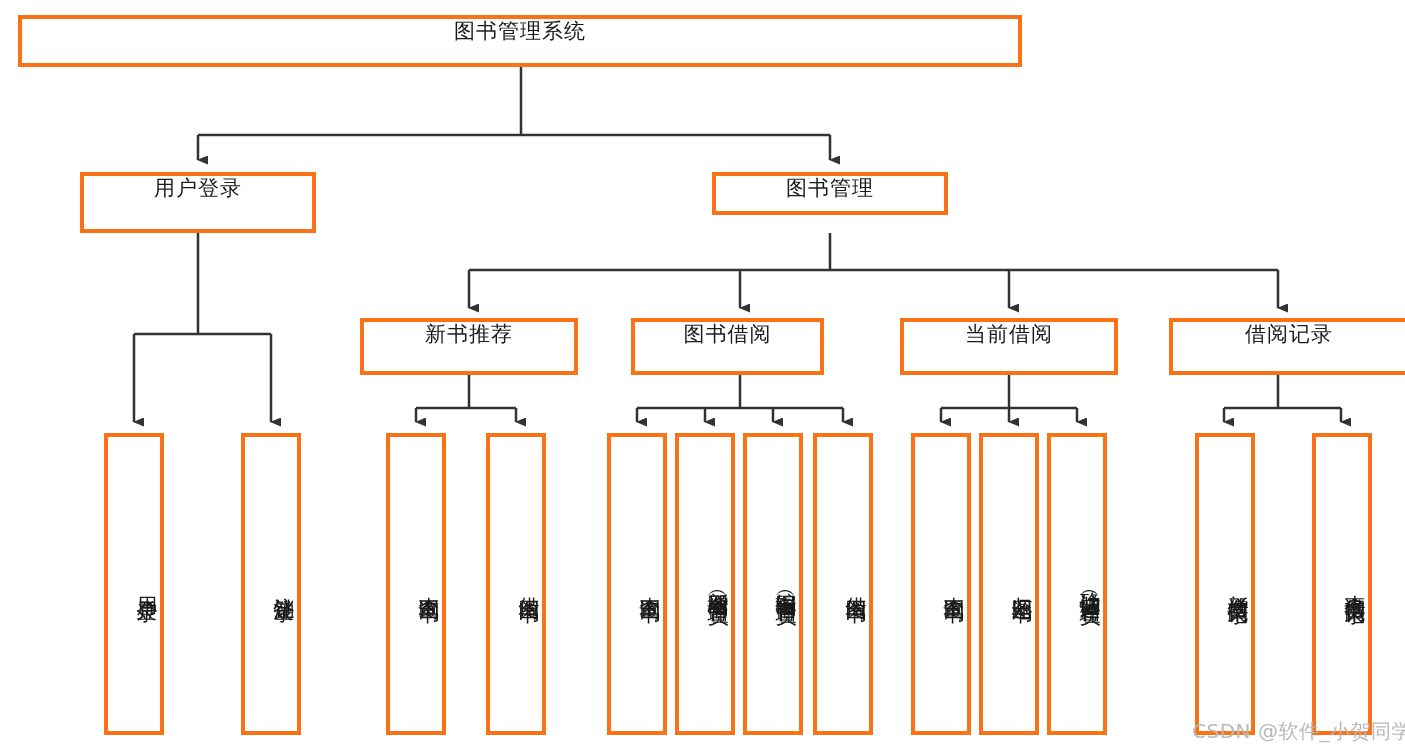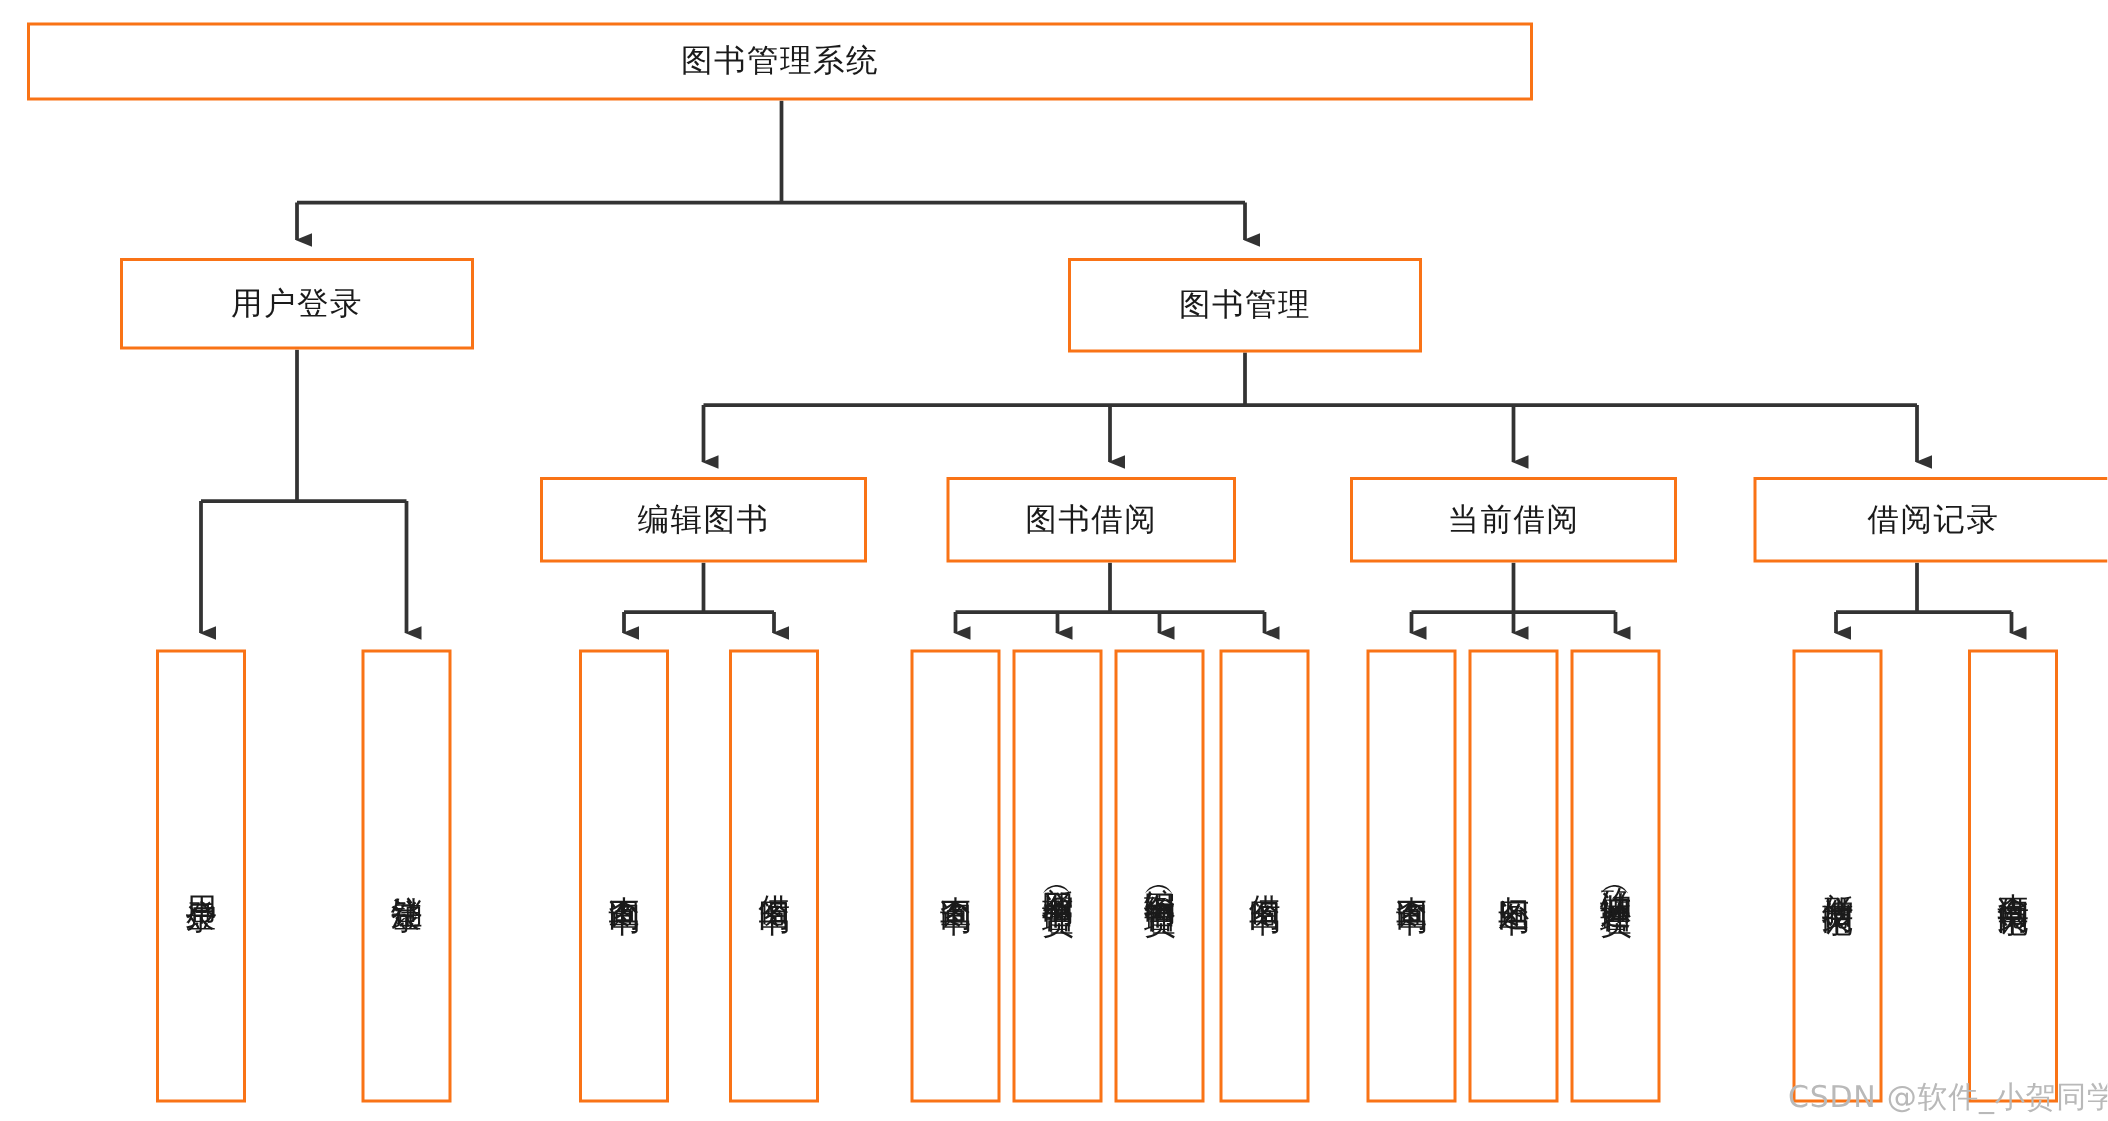--- a/index.html
+++ b/index.html
@@ -22,24 +22,24 @@
     position: absolute;
     left: 0;
     top: 0;
     width: 1405px;
     height: 747px;
     pointer-events: none;
   }
   .node {
     position: absolute;
     box-sizing: border-box;
-    border: 2px solid #f97316;
+    border: 4px solid #f97316;
     background: #ffffff;
     display: flex;
-    align-items: center;
+    align-items: flex-start;
     justify-content: center;
     color: #1a1a1a;
   }
   .node.horiz {
     font-size: 21px;
     line-height: 1.2;
     letter-spacing: 1px;
   }
   .node.vert {
     writing-mode: vertical-rl;
@@ -119,26 +119,26 @@
     </g>
   </svg>
 
   <div class="node horiz" style="left:18px; top:15px; width:1004px; height:52px;">
     <span class="label">图书管理系统</span>
   </div>
 
   <div class="node horiz" style="left:80px; top:172px; width:236px; height:61px;">
     <span class="label">用户登录</span>
   </div>
-  <div class="node horiz" style="left:712px; top:172px; width:236px; height:63px;">
+  <div class="node horiz" style="left:712px; top:172px; width:236px; height:43px;">
     <span class="label">图书管理</span>
   </div>
 
   <div class="node horiz" style="left:360px; top:318px; width:218px; height:57px;">
-    <span class="label">编辑图书</span>
+    <span class="label">新书推荐</span>
   </div>
   <div class="node horiz" style="left:631px; top:318px; width:193px; height:57px;">
     <span class="label">图书借阅</span>
   </div>
   <div class="node horiz" style="left:900px; top:318px; width:218px; height:57px;">
     <span class="label">当前借阅</span>
   </div>
   <div class="node horiz" style="left:1169px; top:318px; width:240px; height:57px;">
     <span class="label">借阅记录</span>
   </div>

